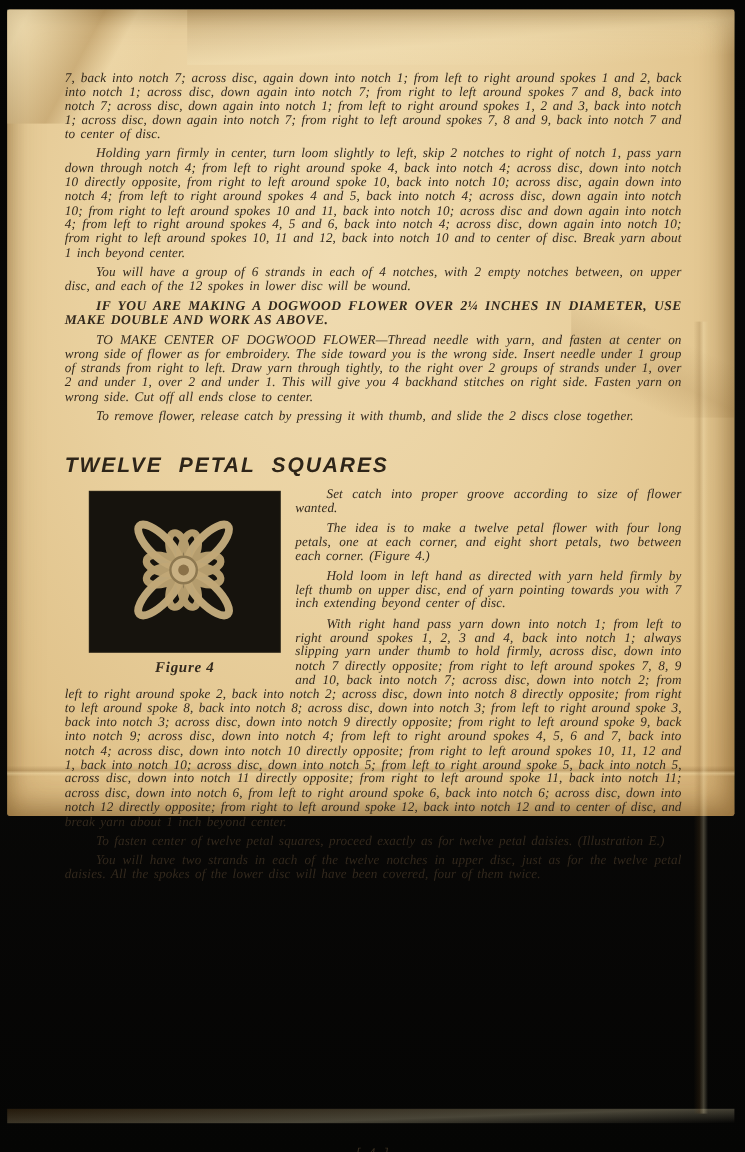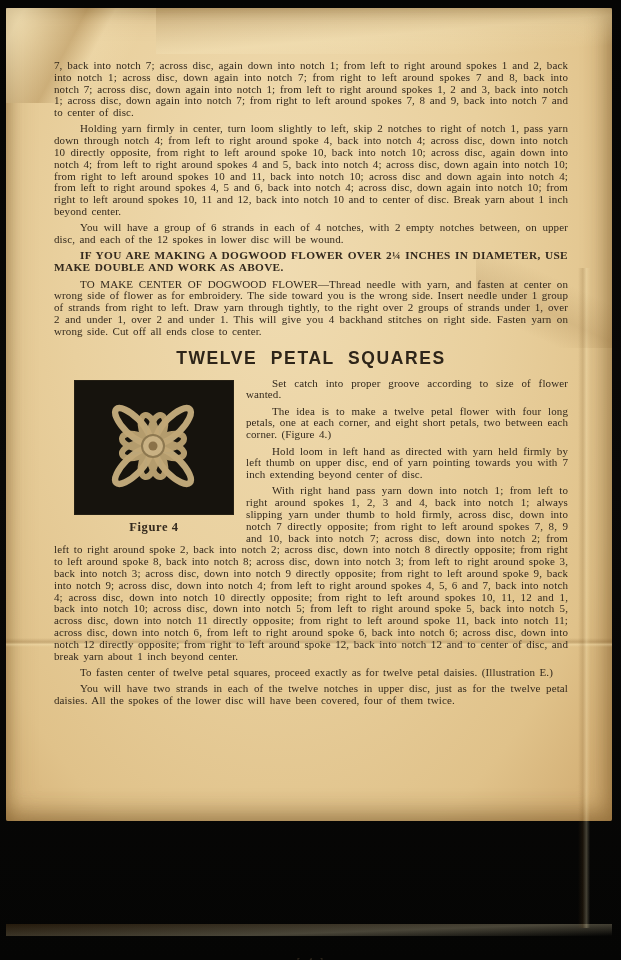--- a/index.html
+++ b/index.html
@@ -15,24 +15,25 @@
     position: relative;
     width: 621px;
     height: 960px;
     background: linear-gradient(180deg, #050504 0%, #0a0908 50%, #050504 100%);
   }
   .paper {
     position: absolute;
     left: 6px;
     top: 8px;
     width: 606px;
-    height: 813px;
+    height: 672px;
     background: radial-gradient(ellipse at 45% 30%, #f0dcb2 0%, #e9d09e 45%, #e0c28a 78%, #cfa96e 100%);
     box-shadow: inset 0 0 30px rgba(110,75,25,0.35), inset -7px -9px 20px rgba(95,62,20,0.32), inset 4px 4px 12px rgba(120,85,35,0.22);
     border-radius: 2px;
+    font-style: italic;
   }
   
   .crease { position: absolute; pointer-events: none; }
   .crease-corner-tl {
     left: 0; top: 0; width: 190px; height: 95px;
     background: linear-gradient(118deg, rgba(250,238,200,0.55) 8%, rgba(135,95,38,0.28) 34%, rgba(250,238,200,0.18) 46%, transparent 62%);
   }
   .crease-top {
     left: 150px; top: 0; width: 456px; height: 46px;
     background: linear-gradient(175deg, rgba(120,82,30,0.20), rgba(248,236,196,0.25) 55%, transparent 90%);
@@ -76,23 +77,23 @@
     font-size: 11.3px;
     letter-spacing: 0.03em;
     word-spacing: 0.10em;
   }
   .section-heading {
     font-family: "Liberation Sans", sans-serif;
     font-weight: bold;
     font-size: 17.5px;
     letter-spacing: 1.6px;
     word-spacing: 7px;
-    text-align: center;
+    text-align: left;
     color: #2e2519;
-    margin: 10px 0 9px 0;
+    margin: 23px 0 9px 0;
   }
   .figure {
     float: left;
     width: 158px;
     margin: 3px 13px 2px 21px;
   }
   .figure-image {
     width: 158px;
     height: 133px;
     background: #17140e;
@@ -131,20 +132,21 @@
     <div class="crease crease-right-v"></div>
     <div class="crease crease-right-diag"></div>
 
     <div class="content">
 
       <p class="para first">7, back into notch 7; across disc, again down into notch 1; from left to right around spokes 1 and 2, back into notch 1; across disc, down again into notch 7; from right to left around spokes 7 and 8, back into notch 7; across disc, down again into notch 1; from left to right around spokes 1, 2 and 3, back into notch 1; across disc, down again into notch 7; from right to left around spokes 7, 8 and 9, back into notch 7 and to center of disc.</p>
       <p class="para">Holding yarn firmly in center, turn loom slightly to left, skip 2 notches to right of notch 1, pass yarn down through notch 4; from left to right around spoke 4, back into notch 4; across disc, down into notch 10 directly opposite, from right to left around spoke 10, back into notch 10; across disc, again down into notch 4; from left to right around spokes 4 and 5, back into notch 4; across disc, down again into notch 10; from right to left around spokes 10 and 11, back into notch 10; across disc and down again into notch 4; from left to right around spokes 4, 5 and 6, back into notch 4; across disc, down again into notch 10; from right to left around spokes 10, 11 and 12, back into notch 10 and to center of disc.  Break yarn about 1 inch beyond center.</p>
       <p class="para">You will have a group of 6 strands in each of 4 notches, with 2 empty notches between, on upper disc, and each of the 12 spokes in lower disc will be wound.</p>
       <p class="para caps">IF YOU ARE MAKING A DOGWOOD FLOWER OVER 2¼ INCHES IN DIAMETER, USE MAKE DOUBLE AND WORK AS ABOVE.</p>
       <p class="para">TO MAKE CENTER OF DOGWOOD FLOWER—Thread needle with yarn, and fasten at center on wrong side of flower as for embroidery.  The side toward you is the wrong side.  Insert needle under 1 group of strands from right to left.  Draw yarn through tightly, to the right over 2 groups of strands under 1, over 2 and under 1, over 2 and under 1.  This will give you 4 backhand stitches on right side.  Fasten yarn on wrong side.  Cut off all ends close to center.</p>
+      <p class="para">To remove flower, release catch by pressing it with thumb, and slide the 2 discs close together.</p>
 
       <h1 class="section-heading">TWELVE PETAL SQUARES</h1>
 
       <div class="figure">
         <div class="figure-image">
           <svg width="158" height="133" viewBox="0 0 158 133" xmlns="http://www.w3.org/2000/svg">
             <rect x="0" y="0" width="158" height="133" fill="#16130d"></rect>
 
             <g stroke="#c6ae7e" fill="none" stroke-width="6.5" opacity="0.95">
               <g transform="rotate(45 78 65)">

